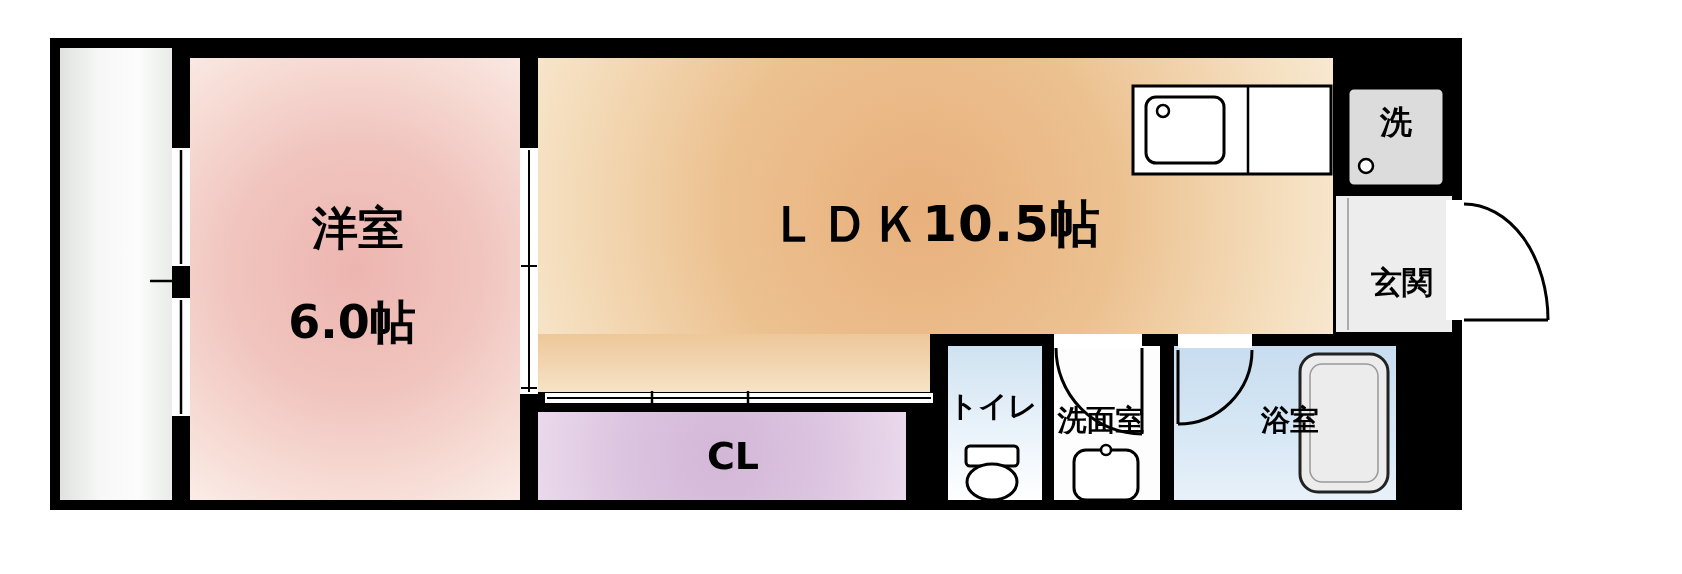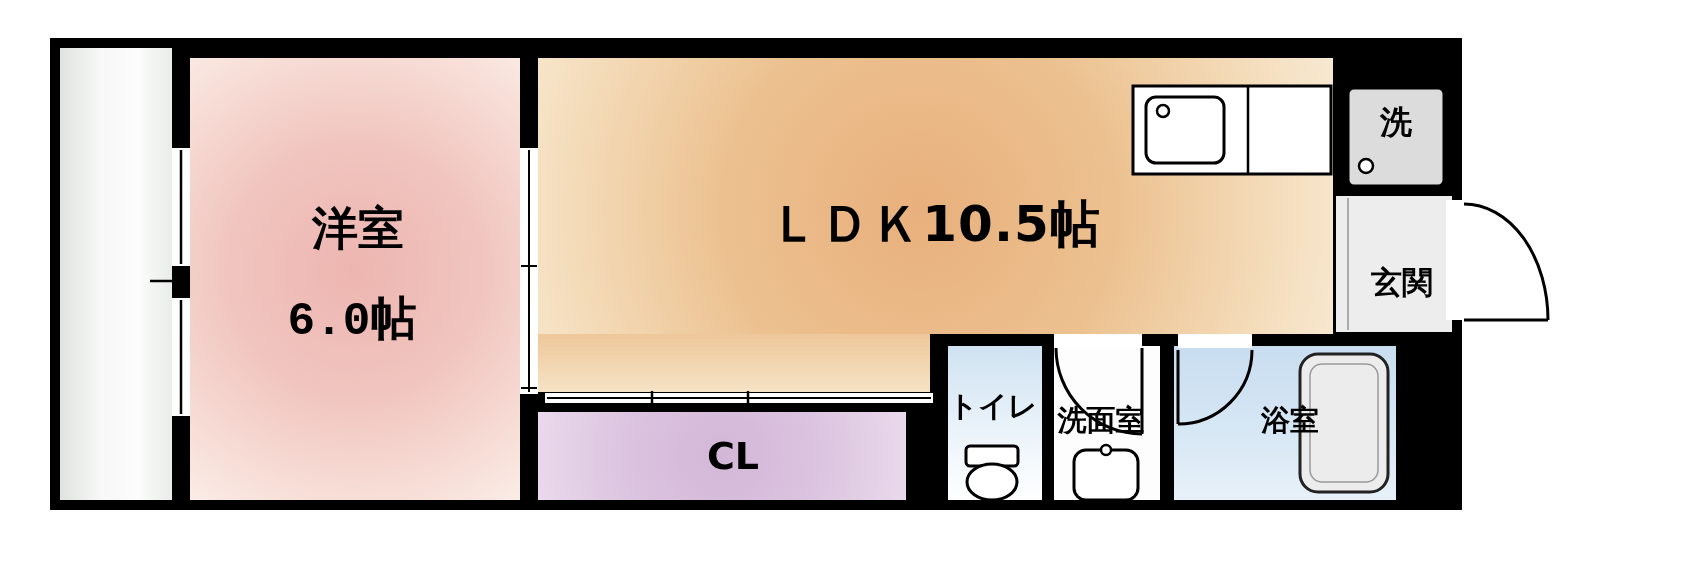--- a/index.html
+++ b/index.html
@@ -40,21 +40,21 @@
   .washroom-door-gap{left:1054px;top:334px;width:88px;height:14px;}
   .bathroom-door-gap{left:1178px;top:334px;width:74px;height:14px;}
   .entrance-door-gap{left:1446px;top:200px;width:20px;height:120px;}
   
   svg.overlay{position:absolute;left:0;top:0;z-index:20;}
   
   .label{z-index:30;color:#000;font-weight:bold;white-space:nowrap;line-height:1;}
   .centered{transform:translate(-50%,-50%);}
   .balcony-label{left:10px;top:262px;font-size:34px;}
   .western-label{left:352px;top:228px;font-size:46px;margin-left:6px;}
-  .western-size{left:352px;top:322px;font-size:46px;font-family:Liberation Mono, monospace;}
+  .western-size{left:352px;top:322px;font-size:46px;}
   .ldk-label{left:935px;top:224px;font-size:50px;letter-spacing:1px;}
   .entrance-label{left:1402px;top:266px;font-size:31px;margin-top:16px;}
   .washer-label{left:1396px;top:122px;font-size:32px;}
   .toilet-label{left:993px;top:406px;font-size:29px;}
   .washroom-label{left:1101px;top:420px;font-size:29px;}
   .bathroom-label{left:1290px;top:420px;font-size:29px;text-align:center;}
   .cl-label{left:733px;top:456px;font-size:38px;}
 </style>
 </head>
 <body>

